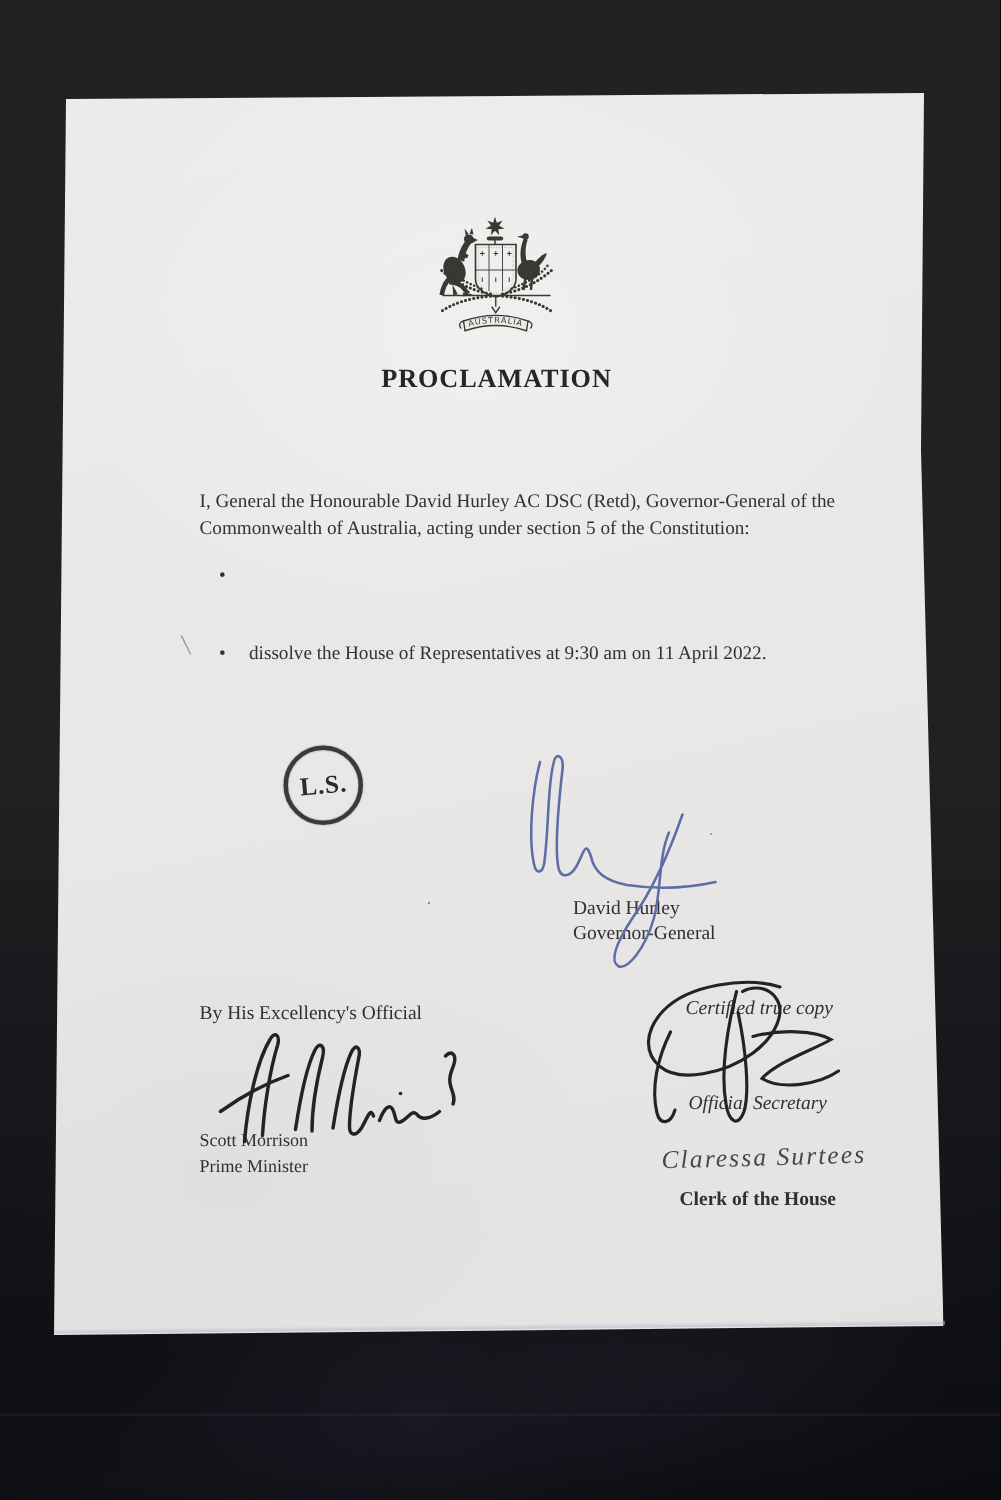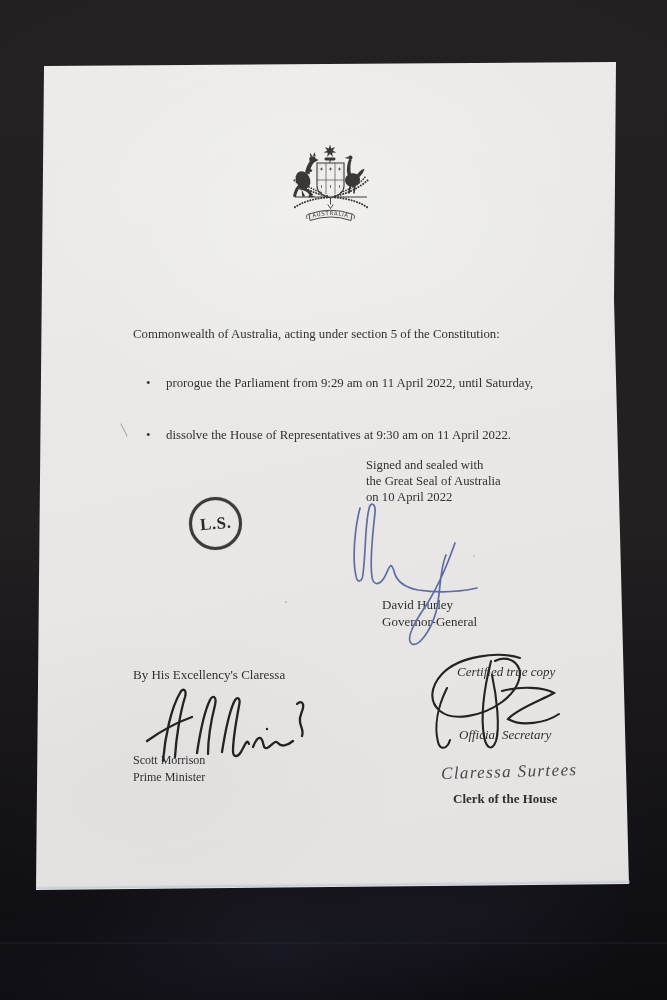--- a/index.html
+++ b/index.html
@@ -115,59 +115,55 @@
           <defs>
               <path id="bannerArc" d="M28,78.8 Q49.5,71.5 71,78.8"></path>
             </defs>
           <text font-size="5.4" letter-spacing="0.7" fill="#3a3834" font-family="DejaVu Sans, sans-serif" text-anchor="middle">
             <textPath href="#bannerArc" startOffset="50%">AUSTRALIA</textPath>
           </text>
         </g>
       </svg>
     </div>
 
+    <h1 class="heading">PROCLAMATION</h1>
 
     <div class="intro body-text">
+      <div class="line">I, General the Honourable David Hurley AC DSC (Retd), Governor-General of the</div>
       <div class="line">Commonwealth of Australia, acting under section 5 of the Constitution:</div>
     </div>
 
     <div class="bullet-1 body-text">
       <div class="bullet-row">
         <span class="marker">•</span>
         <div>
-          <div class="line">prorogue the Parliament from 9:29 am on 11 April 2022, until Saturday,</div>
         </div>
       </div>
     </div>
 
     <div class="bullet-2 body-text">
       <div class="bullet-row">
         <span class="marker">•</span>
         <div>
           <div class="line">dissolve the House of Representatives at 9:30 am on 11 April 2022.</div>
         </div>
       </div>
     </div>
 
-    <div class="sealnote">
-      <div class="line">Signed and sealed with</div>
-      <div class="line">the Great Seal of Australia</div>
-      <div class="line">on 10 April 2022</div>
-    </div>
 
     <div class="stamp">
       <span>L.S.</span>
     </div>
 
     <div class="gg-block">
       <div class="line">David Hurley</div>
       <div class="line">Governor-General</div>
     </div>
 
-    <div class="command line">By His Excellency's Claressa</div>
+    <div class="command line">By His Excellency's Official</div>
 
     <div class="pm-block">
       <div class="line">Scott Morrison</div>
       <div class="line">Prime Minister</div>
     </div>
 
     <div class="certified line">Certified true copy</div>
     <div class="os-title line">Official Secretary</div>
 
     <div class="clerk-sig line">Claressa Surtees</div>

